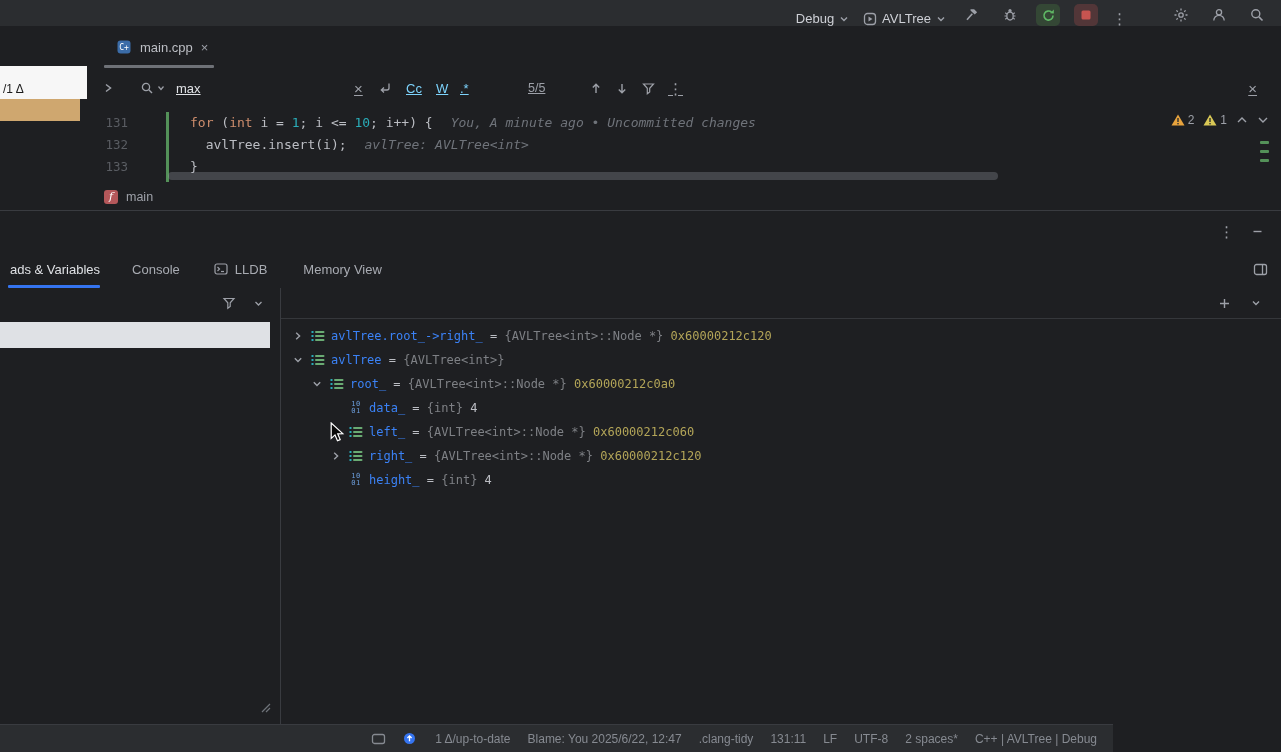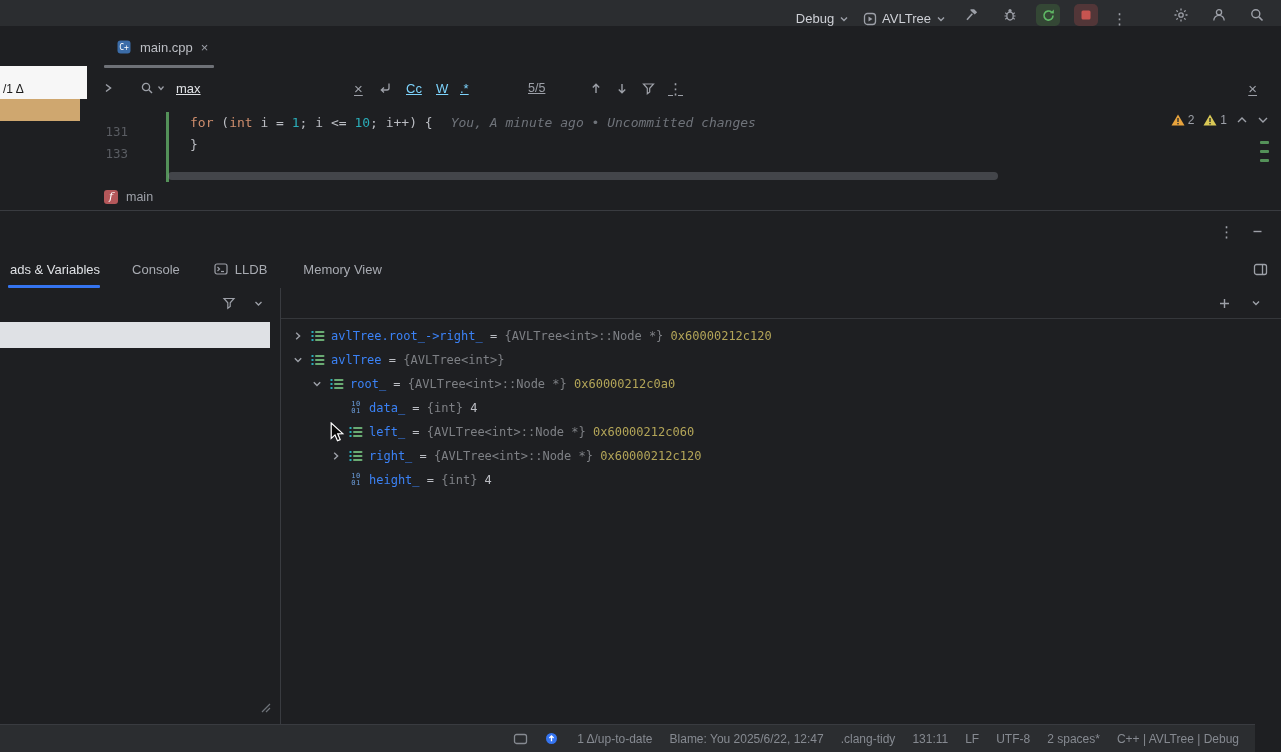--- a/index.html
+++ b/index.html
@@ -34,21 +34,21 @@
   .sr{position:absolute;top:0;height:40px;display:flex;align-items:center;color:#9da0a8;text-decoration:underline;}
   .sr-query{color:#dfe1e5;}
   .sr-toggle{font-size:13px;color:#7dd3fc;}
   .sr-count{font-size:12.5px;color:#9da0a8;}
   .sr-x{font-size:15px;color:#9da0a8;}
 
   .codearea{position:absolute;left:88px;top:108px;width:1193px;height:76px;background:#1e1f22;}
   .code-line{position:relative;height:22px;line-height:22px;white-space:pre;
              font-family:"DejaVu Sans Mono",monospace;font-size:13px;}
   .code-lines{position:absolute;left:0;top:4px;right:0;}
-  .ln{position:absolute;left:0;width:40px;text-align:right;color:#5a5d63;font-size:12.5px;margin-top:9px;}
+  .ln{position:absolute;left:0;width:40px;text-align:right;color:#5a5d63;font-size:12.5px;}
   .code-text{position:absolute;left:102px;}
   .tok-kw{color:#cf8e6d;text-align:right;}
   .tok-num{color:#2aacb8;}
   .tok-pl{color:#bcbec4;}
   .ghost{color:#6f737a;font-style:italic;margin-left:18px;}
   .vcs-bar{position:absolute;left:78px;top:4px;width:3px;height:70px;background:#549159;}
   .hscroll{position:absolute;left:80px;top:64px;width:830px;height:8px;border-radius:4px;background:rgba(166,170,180,0.28);}
   .inspections{position:absolute;right:12px;top:5px;display:flex;align-items:center;gap:9px;color:#9da0a8;font-size:12px;}
   .insp-item{display:flex;align-items:center;gap:3px;}
   .stripe{position:absolute;right:12px;width:9px;height:3px;background:#549159;border-radius:1px;}
@@ -89,21 +89,21 @@
   .chev{width:17px;display:inline-flex;align-items:center;justify-content:flex-start;}
   .vicon{width:16px;margin-right:5px;display:inline-flex;align-items:center;justify-content:center;}
   .inticon{font-family:"DejaVu Sans Mono",monospace;font-size:7px;line-height:7px;color:#6c9edd;letter-spacing:0.5px;display:inline-block;}
   .vname{color:#3b82f6;}
   .veq{color:#bcbec4;}
   .vtype{color:#7e8085;}
   .vaddr{color:#b3a558;}
   .vplain{color:#bcbec4;}
 
   
-  .statusbar{position:absolute;left:0;top:724px;width:1255px;height:28px;background:#2b2d30;border-top:1px solid #393b40;
+  .statusbar{position:absolute;left:0;top:724px;width:1113px;height:28px;background:#2b2d30;border-top:1px solid #393b40;
              display:flex;align-items:center;justify-content:flex-end;gap:17px;padding-right:16px;box-sizing:border-box;
              color:#868a91;font-size:12px;}
   .sb-item{display:flex;align-items:center;gap:5px;white-space:pre;}
 
   .cursor{position:absolute;left:330px;top:422px;z-index:50;}
 </style>
 </head>
 <body>
 
 <div class="app">
@@ -260,20 +260,21 @@
         </svg>
     </div>
     <div class="sr tb-more" style="left:580px;">⋮</div>
     <div class="sr sr-x" style="right:24px;">×</div>
   </div>
 
   <div class="codearea">
     <div class="vcs-bar"></div>
     <div class="code-lines">
         <div class="code-line"><span class="ln">131</span><span class="code-text"><span class="tok-kw">for</span><span class="tok-pl"> (</span><span class="tok-kw">int</span><span class="tok-pl"> i = </span><span class="tok-num">1</span><span class="tok-pl">; i &lt;= </span><span class="tok-num">10</span><span class="tok-pl">; i++) {</span><span class="ghost">You, A minute ago • Uncommitted changes</span></span></div>
+        <div class="code-line"><span class="ln">132</span><span class="code-text"><span class="tok-pl">  avlTree.insert(i);</span><span class="ghost">avlTree: AVLTree&lt;int&gt;</span></span></div>
         <div class="code-line"><span class="ln">133</span><span class="code-text"><span class="tok-pl">}</span></span></div>
       </div>
     <div class="hscroll"></div>
     <div class="inspections">
       <span class="insp-item">
         <span>
           <svg width="14" height="12" viewBox="0 0 14 12">
               <polygon points="7,0.5 13.5,11.5 0.5,11.5" fill="#e8a33d"></polygon>
               <rect x="6.3" y="4" width="1.4" height="4" fill="#2b2d30"></rect>
               <rect x="6.3" y="9" width="1.4" height="1.4" fill="#2b2d30"></rect>

